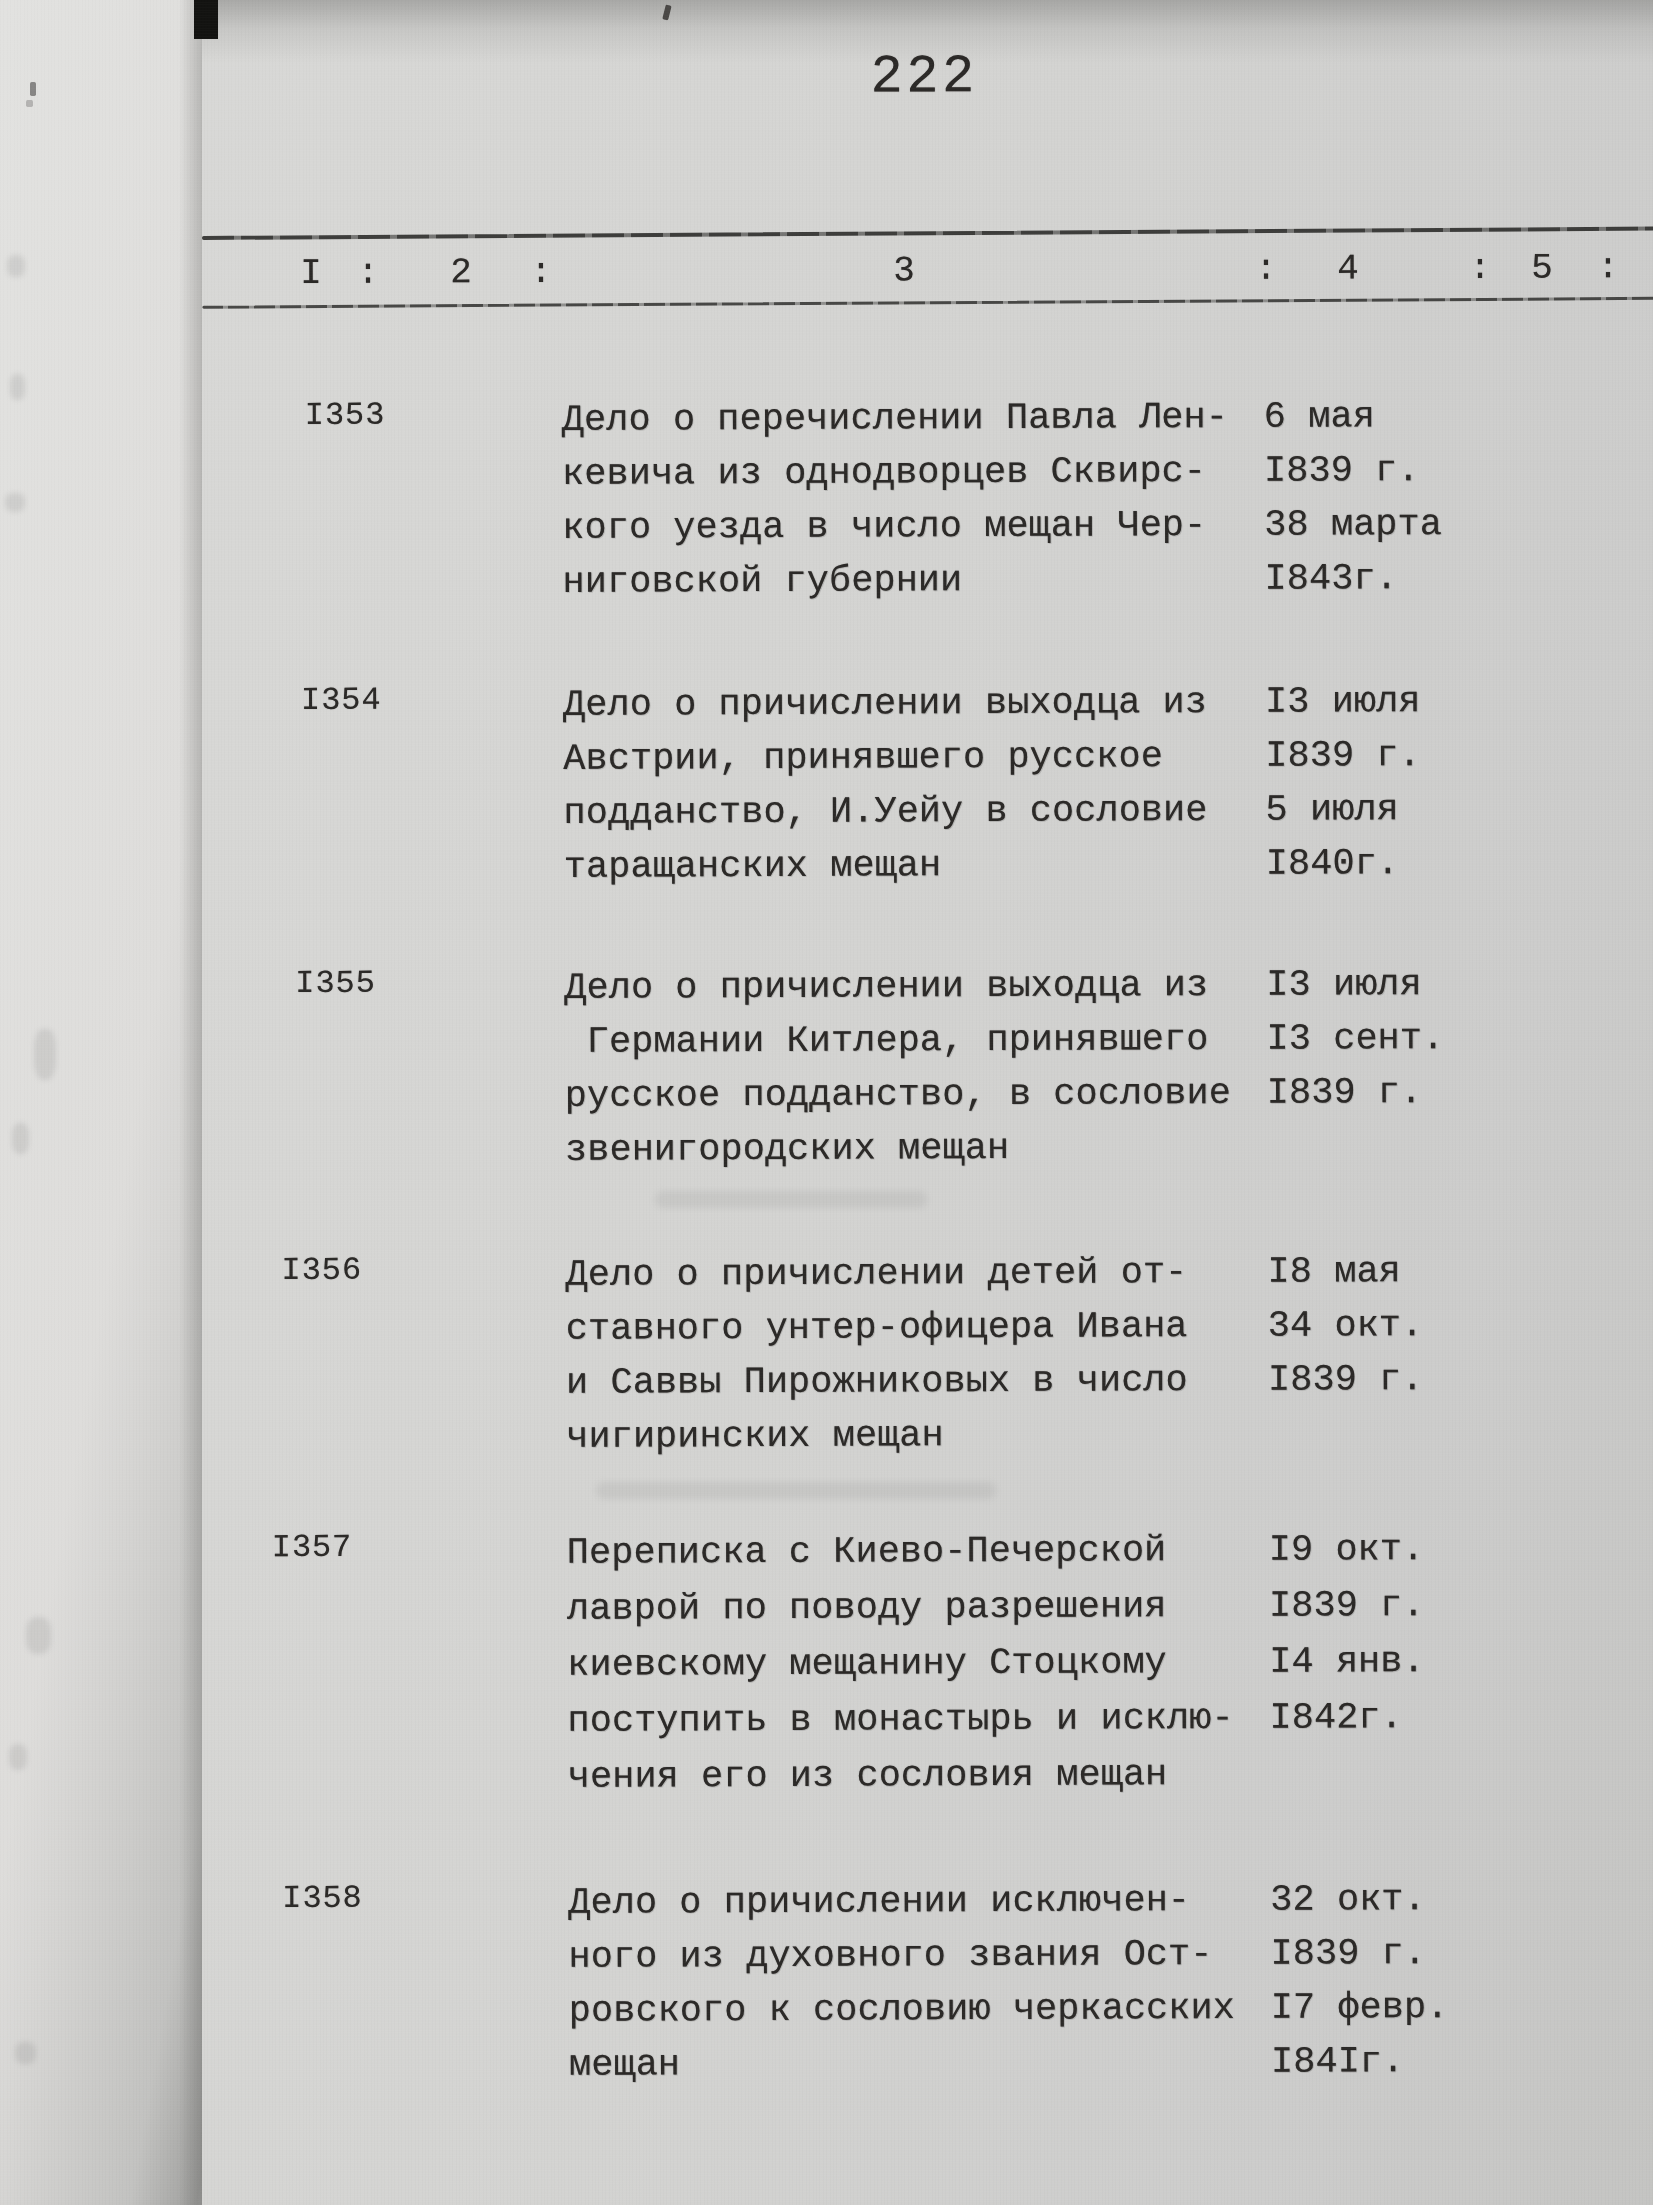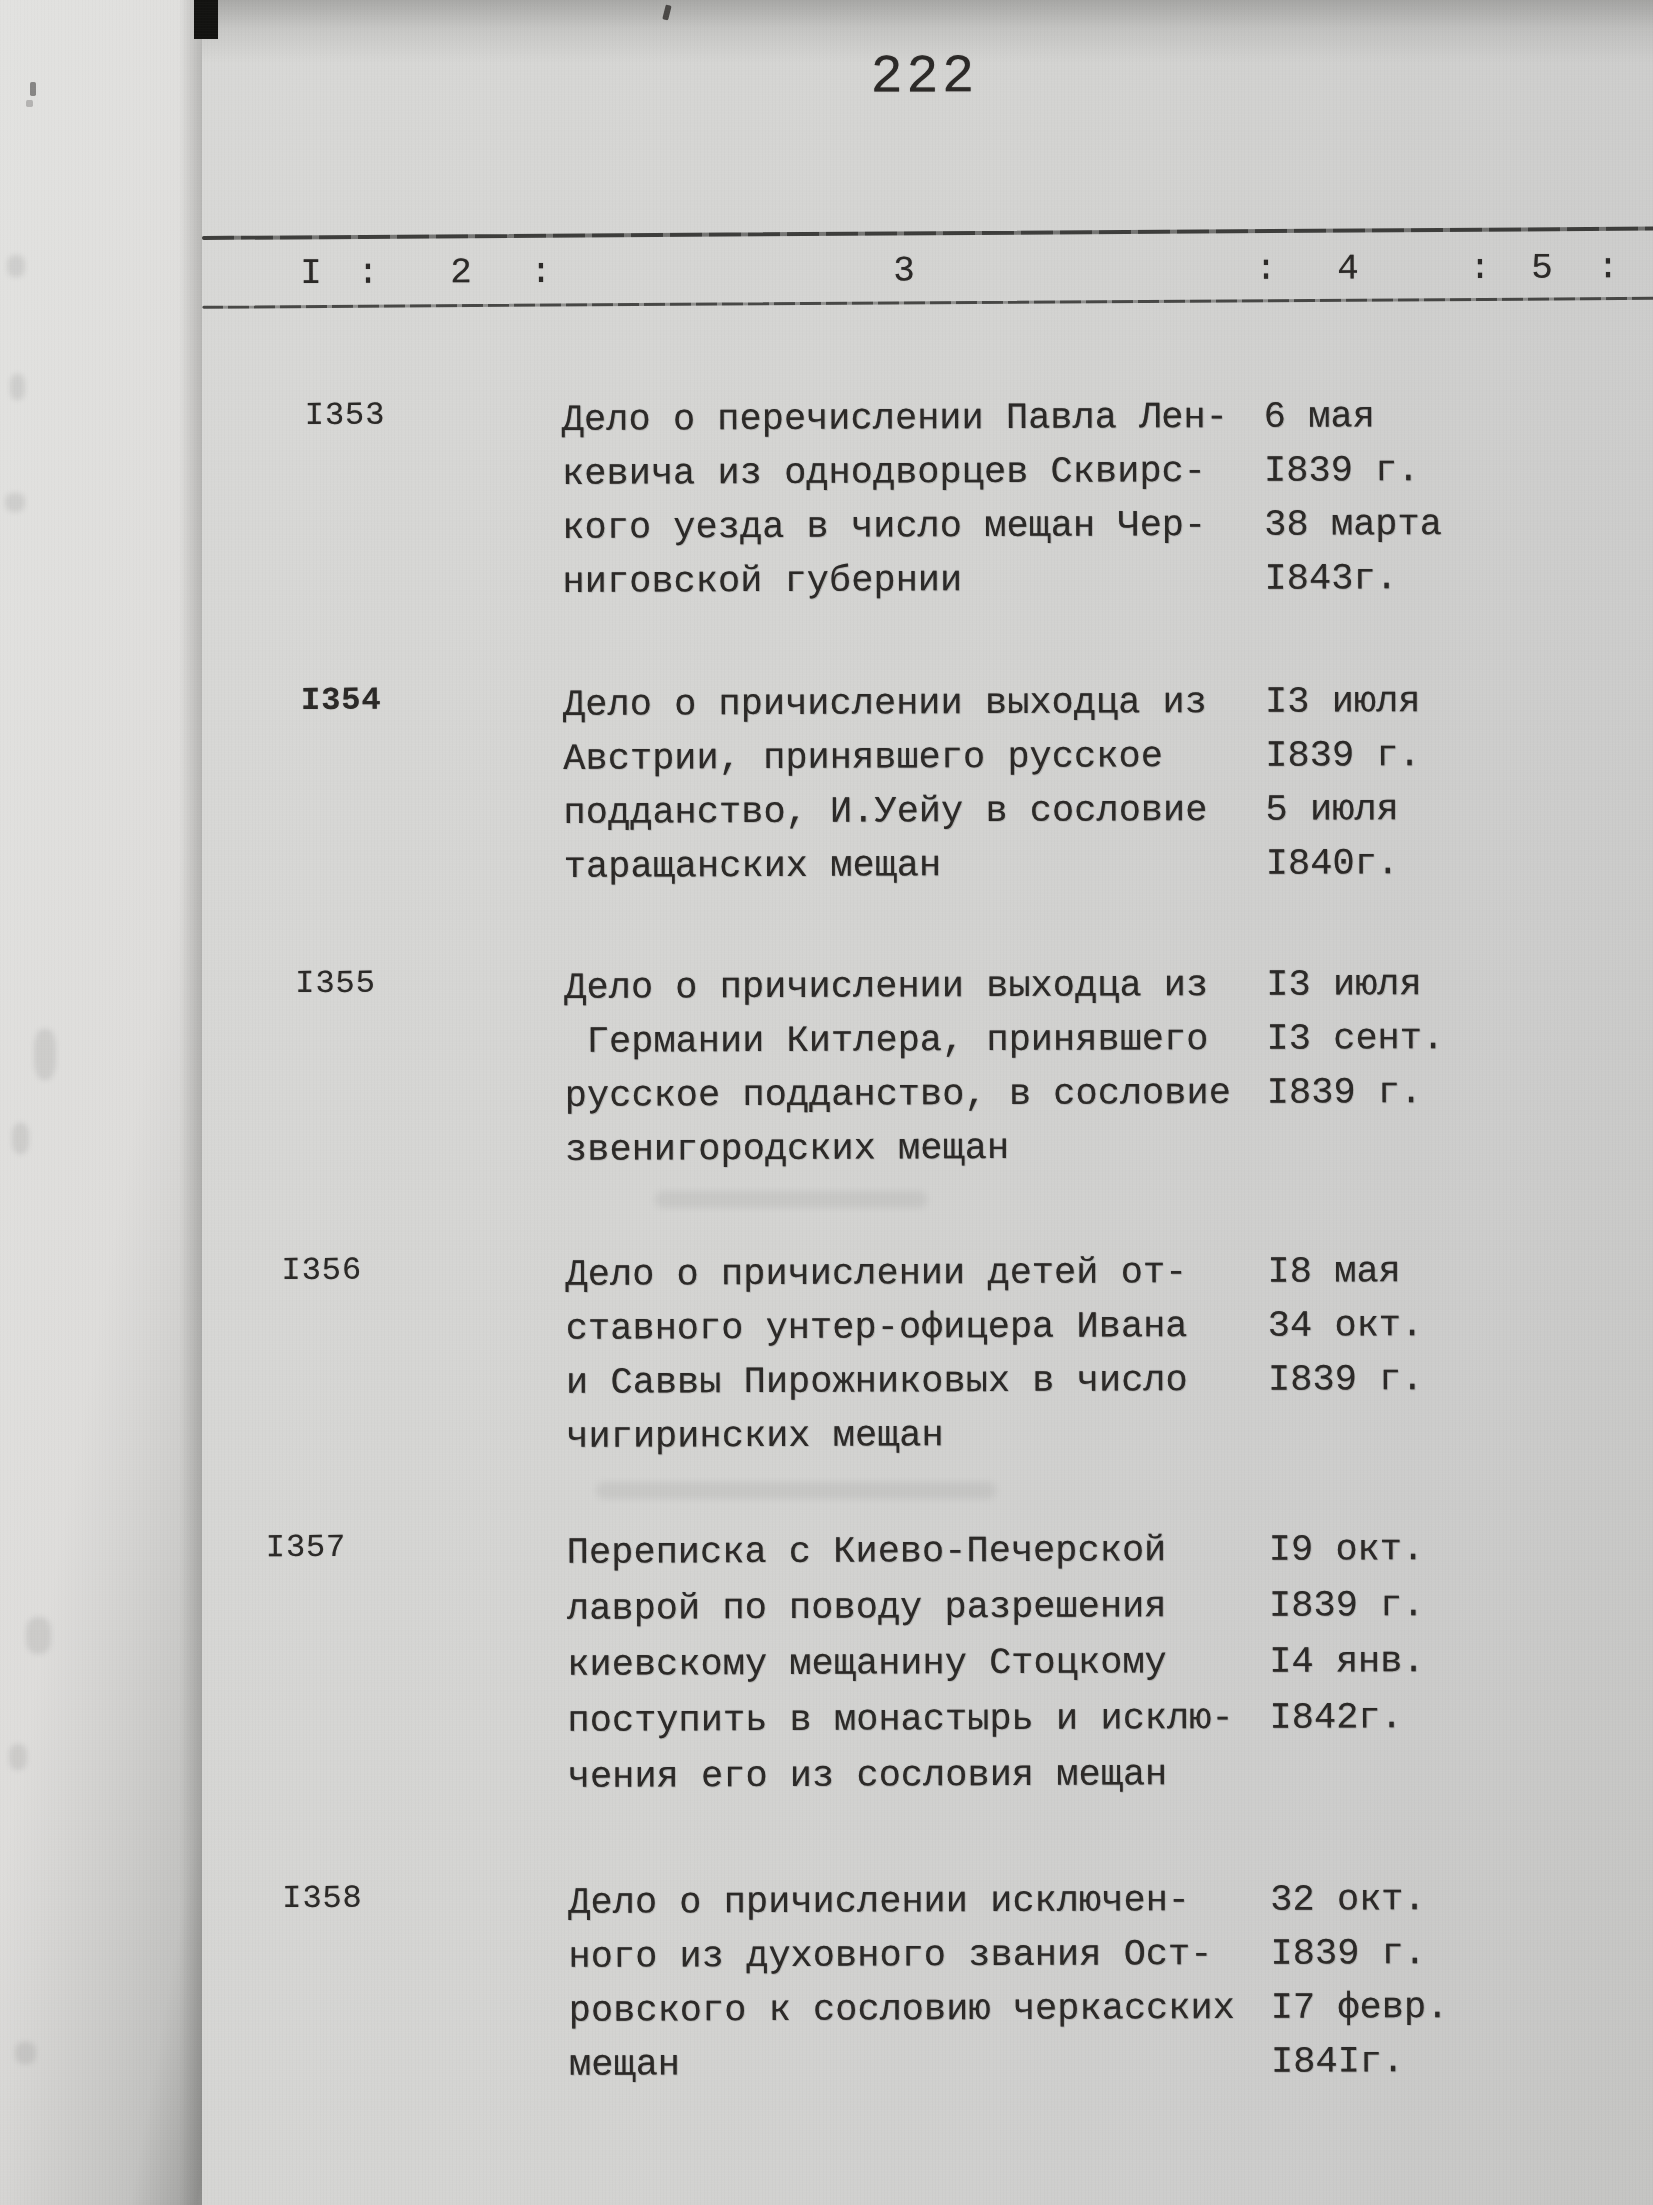--- a/index.html
+++ b/index.html
@@ -130,36 +130,36 @@
       <span class="hcell">:</span>
     </div>
 
     <div id="entries-layer">
         <div class="entry" style="top: 391px;">
           <div class="entry-no" style="left: 303px;">I353</div>
           <div class="entry-text" style="line-height: 54px;"><div>Дело о перечислении Павла Лен-</div><div>кевича из однодворцев Сквирс-</div><div>кого уезда в число мещан Чер-</div><div>ниговской губернии</div></div>
           <div class="entry-dates" style="line-height: 54px;"><div>6 мая</div><div>I839 г.</div><div>38 марта</div><div>I843г.</div></div>
         </div>
         <div class="entry" style="top: 676px;">
-          <div class="entry-no" style="left: 298px; font-weight: bold;">I354</div>
+          <div class="entry-no" style="left: 298px;">I354</div>
           <div class="entry-text" style="line-height: 54px;"><div>Дело о причислении выходца из</div><div>Австрии, принявшего русское</div><div>подданство, И.Уейу в сословие</div><div>таращанских мещан</div></div>
           <div class="entry-dates" style="line-height: 54px;"><div>I3 июля</div><div>I839 г.</div><div>5 июля</div><div>I840г.</div></div>
         </div>
         <div class="entry" style="top: 959px;">
           <div class="entry-no" style="left: 291px;">I355</div>
           <div class="entry-text" style="line-height: 54px;"><div>Дело о причислении выходца из</div><div> Германии Китлера, принявшего</div><div>русское подданство, в сословие</div><div>звенигородских мещан</div></div>
           <div class="entry-dates" style="line-height: 54px;"><div>I3 июля</div><div>I3 сент.</div><div>I839 г.</div><div>&nbsp;</div></div>
         </div>
         <div class="entry" style="top: 1246px;">
           <div class="entry-no" style="left: 276px;">I356</div>
           <div class="entry-text" style="line-height: 54px;"><div>Дело о причислении детей от-</div><div>ставного унтер-офицера Ивана</div><div>и Саввы Пирожниковых в число</div><div>чигиринских мещан</div></div>
           <div class="entry-dates" style="line-height: 54px;"><div>I8 мая</div><div>34 окт.</div><div>I839 г.</div><div>&nbsp;</div></div>
         </div>
         <div class="entry" style="top: 1523px;">
-          <div class="entry-no" style="left: 259px;">I357</div>
+          <div class="entry-no" style="left: 265px;">I357</div>
           <div class="entry-text" style="line-height: 56px;"><div>Переписка с Киево-Печерской</div><div>лаврой по поводу разрешения</div><div>киевскому мещанину Стоцкому</div><div>поступить в монастырь и исклю-</div><div>чения его из сословия мещан</div></div>
           <div class="entry-dates" style="line-height: 56px;"><div>I9 окт.</div><div>I839 г.</div><div>I4 янв.</div><div>I842г.</div><div>&nbsp;</div></div>
         </div>
         <div class="entry" style="top: 1874px;">
           <div class="entry-no" style="left: 274px;">I358</div>
           <div class="entry-text" style="line-height: 54px;"><div>Дело о причислении исключен-</div><div>ного из духовного звания Ост-</div><div>ровского к сословию черкасских</div><div>мещан</div></div>
           <div class="entry-dates" style="line-height: 54px;"><div>32 окт.</div><div>I839 г.</div><div>I7 февр.</div><div>I84Iг.</div></div>
         </div>
       </div>
 

